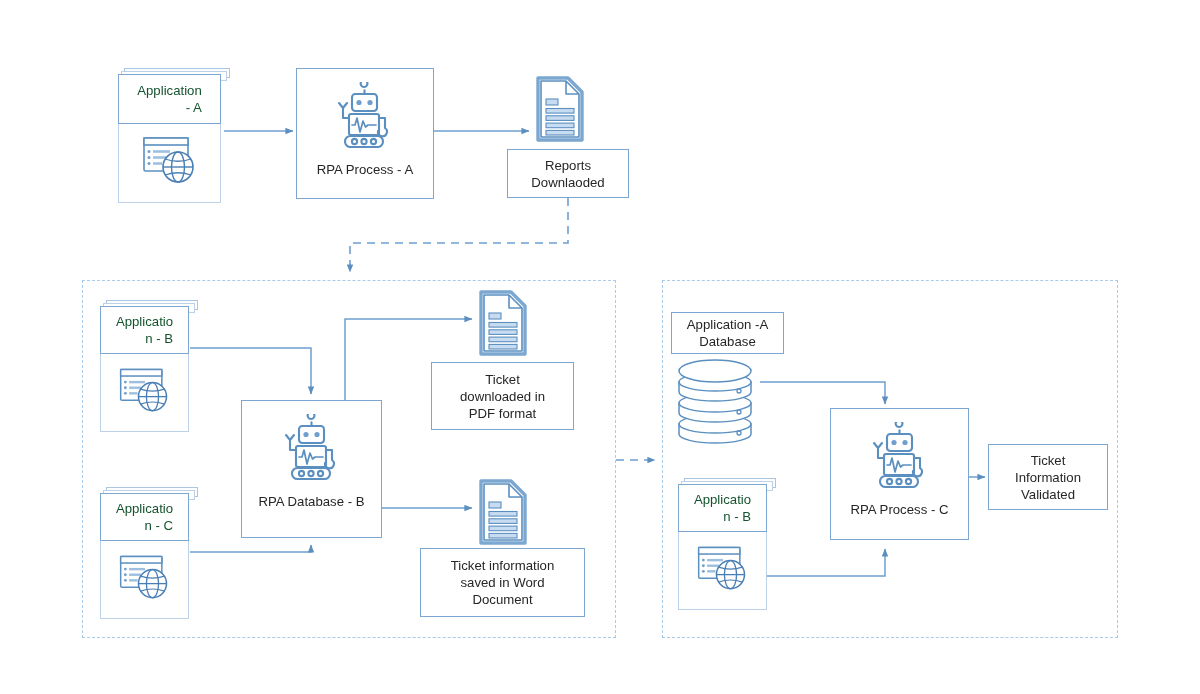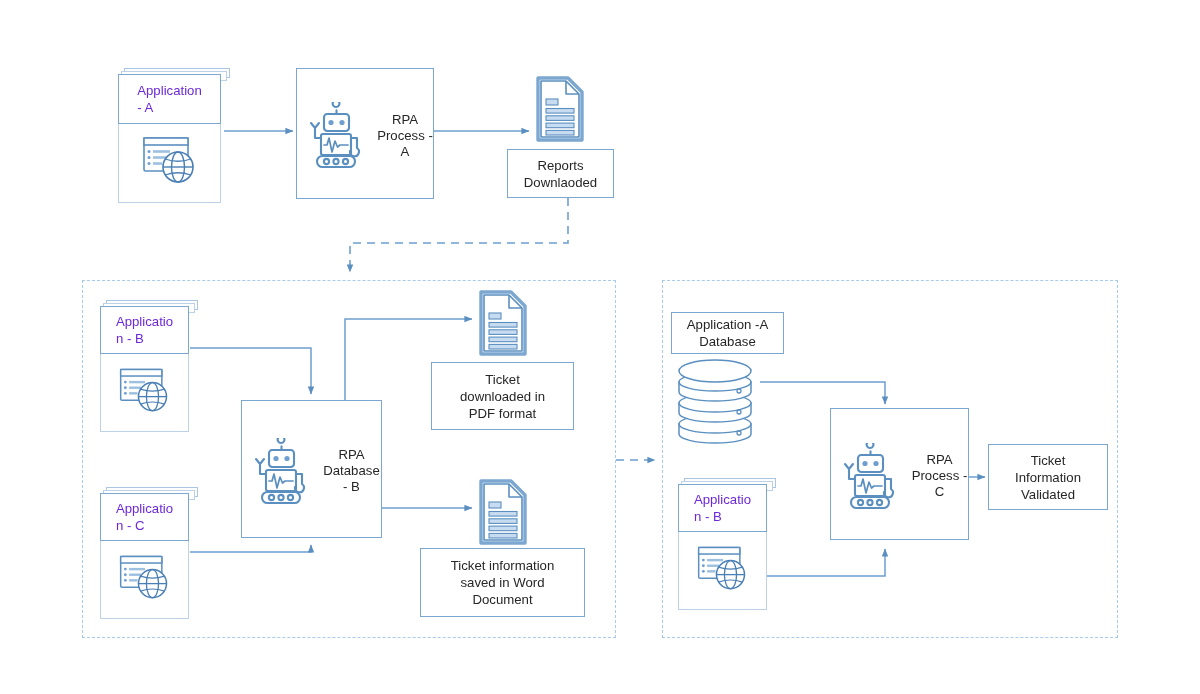--- a/index.html
+++ b/index.html
@@ -42,21 +42,21 @@
     padding: 2px 3px;
     white-space: pre-line;
   }
   
   .process-box {
     position: absolute;
     box-sizing: border-box;
     border: 1.3px solid #7ba7d0;
     background: #ffffff;
     display: flex;
-    flex-direction: row;
+    flex-direction: column;
     align-items: center;
     justify-content: flex-start;
   }
   .process-box .robot {
     margin-top: 13px;
   }
   .process-caption {
     color: #262626;
     font-size: 13.2px;
     line-height: 16px;
@@ -89,24 +89,24 @@
     box-sizing: border-box;
   }
   .app-title {
     position: absolute;
     left: 0;
     top: 6px;
     right: 9px;
     border: 1.3px solid #7ba7d0;
     background: #ffffff;
     box-sizing: border-box;
-    color: #6d28d9;
+    color: #14532d;
     font-size: 13.2px;
     line-height: 17px;
-    text-align: left;
+    text-align: right;
     display: flex;
     align-items: center;
     justify-content: center;
     white-space: pre-line;
   }
   .app-body {
     position: absolute;
     left: 0;
     right: 9px;
     border: 1.2px solid #bdd2e8;
@@ -228,21 +228,21 @@
       <path d="M9,7 L34,7 L47,20 L47,63 L9,63 Z" fill="#ffffff" stroke="#5b8fc0" stroke-width="1.6" stroke-linejoin="round"></path>
       <path d="M34,7 L34,20 L47,20" fill="none" stroke="#5b8fc0" stroke-width="1.6" stroke-linejoin="round"></path>
       <rect x="14" y="25" width="12" height="6" fill="#c7dcf0" stroke="#5b8fc0" stroke-width="1.1"></rect>
       <rect x="14" y="34.5" width="28" height="4.6" fill="#c7dcf0" stroke="#5b8fc0" stroke-width="1.1"></rect>
       <rect x="14" y="41.8" width="28" height="4.6" fill="#c7dcf0" stroke="#5b8fc0" stroke-width="1.1"></rect>
       <rect x="14" y="49.1" width="28" height="4.6" fill="#c7dcf0" stroke="#5b8fc0" stroke-width="1.1"></rect>
       <rect x="14" y="56.4" width="28" height="4.6" fill="#c7dcf0" stroke="#5b8fc0" stroke-width="1.1"></rect>
     </svg>
   </div>
 
-  <div class="label-box" style="left:507px; top:149px; width:107px; height:49px;">Reports
+  <div class="label-box" style="left:507px; top:149px; width:122px; height:49px;">Reports
 Downlaoded</div>
 
   <div class="app-shape" style="left:100px; top:300px; width:98px; height:132px;">
     <div class="app-backsheet"></div>
     <div class="app-backsheet2"></div>
     <div class="app-title" style="height:48px;">Applicatio
 n - B</div>
     <div class="app-body" style="top:54px; height:78px;">
       <span>
         <svg width="58" height="56" viewBox="0 0 62 58">

